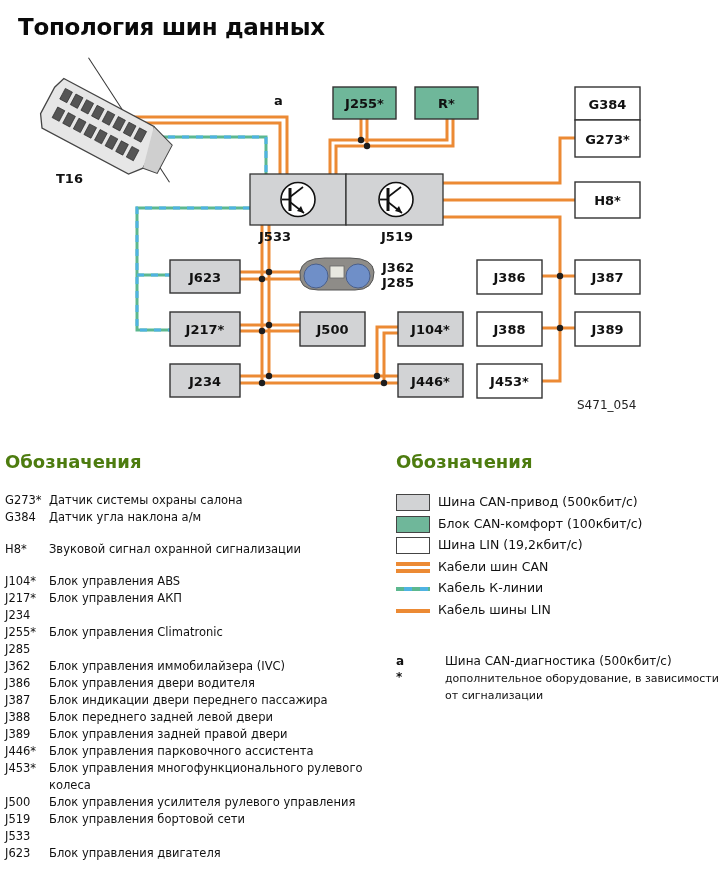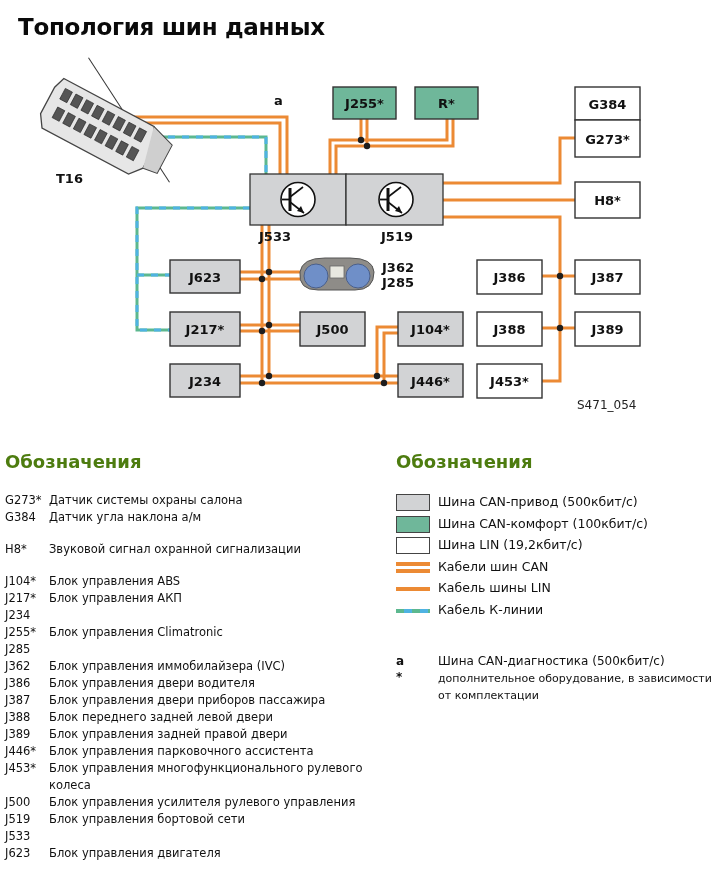--- a/index.html
+++ b/index.html
@@ -18,21 +18,21 @@
   .legend-left .row .d { flex:1; }
   .legend-left .gap { height:15px; }
   .legend-right { position:absolute; left:396px; top:494px; width:328px; font-size:12.5px; color:#111; }
   .lr-row { display:flex; align-items:flex-start; height:21.5px; }
   .lr-sw { width:34px; height:17px; margin-right:8px; box-sizing:border-box; }
   .sw-box { border:1.5px solid #444; }
   .sw-line { position:relative; }
   .notes { position:absolute; left:396px; top:654px; width:328px; font-size:12px; color:#111; }
   .notes .r { display:flex; }
   .notes .k { width:42px; flex:0 0 42px; font-weight:bold; }
-  .notes .v { flex:1; }
+  .notes .v { flex:1;margin-left:7px; }
   .notes .small { font-size:11px; line-height:17px; }
 </style>
 </head>
 <body>
 
 <div class="title">Топология шин данных</div>
 
 <svg id="diagram" width="724" height="430" viewBox="0 0 724 430" xmlns="http://www.w3.org/2000/svg">
   <defs>
     <pattern id="kline" patternUnits="userSpaceOnUse" width="14" height="14">
@@ -265,21 +265,21 @@
     <div class="row">
       <span class="c">J362</span>
       <span class="d">Блок управления иммобилайзера (IVC)</span>
     </div>
     <div class="row">
       <span class="c">J386</span>
       <span class="d">Блок управления двери водителя</span>
     </div>
     <div class="row">
       <span class="c">J387</span>
-      <span class="d">Блок управления двери приборов пассажира</span>
+      <span class="d">Блок индикации двери переднего пассажира</span>
     </div>
     <div class="row">
       <span class="c">J388</span>
       <span class="d">Блок переднего задней левой двери</span>
     </div>
     <div class="row">
       <span class="c">J389</span>
       <span class="d">Блок управления задней правой двери</span>
     </div>
     <div class="row">
@@ -308,48 +308,48 @@
   </div>
 
 <div class="sec-head" style="left:396px; top:451px;">Обозначения</div>
 <div class="legend-right" id="legend-right">
     <div class="lr-row">
       <div class="lr-sw sw-box" style="background: rgb(210, 211, 213);"></div>
       <span>Шина CAN-привод (500кбит/с)</span>
     </div>
     <div class="lr-row">
       <div class="lr-sw sw-box" style="background: rgb(111, 183, 154);"></div>
-      <span>Шина CAN-комфорт (100кбит/с)</span>
+      <span>Блок CAN-комфорт (100кбит/с)</span>
     </div>
     <div class="lr-row">
       <div class="lr-sw sw-box" style="background: rgb(255, 255, 255);"></div>
       <span>Шина LIN (19,2кбит/с)</span>
     </div>
     <div class="lr-row">
       <div class="lr-sw sw-line">
         <div style="position:absolute;left:0;right:0;top:3px;height:4px;background:#ec8a34"></div>
         <div style="position:absolute;left:0;right:0;top:10px;height:4px;background:#ec8a34"></div>
       </div>
       <span>Кабели шин CAN</span>
     </div>
     <div class="lr-row">
       <div class="lr-sw sw-line">
+        <div style="position:absolute;left:0;right:0;top:7px;height:4px;background:repeating-linear-gradient(90deg,#5cb88f 0 8px,#4fb3e2 8px 16px)"></div>
+      </div>
+      <span>Кабель К-линии</span>
+    </div>
+    <div class="lr-row">
+      <div class="lr-sw sw-line">
         <div style="position:absolute;left:0;right:0;top:7px;height:4px;background:#ec8a34"></div>
       </div>
       <span>Кабель шины LIN</span>
-    </div>
-    <div class="lr-row">
-      <div class="lr-sw sw-line">
-        <div style="position:absolute;left:0;right:0;top:7px;height:4px;background:repeating-linear-gradient(90deg,#5cb88f 0 8px,#4fb3e2 8px 16px)"></div>
-      </div>
-      <span>Кабель К-линии</span>
     </div>
   </div>
 <div class="notes" id="notes">
     <div class="r">
       <span class="k">a</span>
       <span class="v">Шина CAN-диагностика (500кбит/с)</span>
     </div>
     <div class="r" style="margin-top: 2px;">
       <span class="k">*</span>
-      <span class="v small">дополнительное оборудование, в зависимости от комплектации</span>
+      <span class="v small">дополнительное оборудование, в зависимости от сигнализации</span>
     </div>
   </div>
 
 </body></html>

